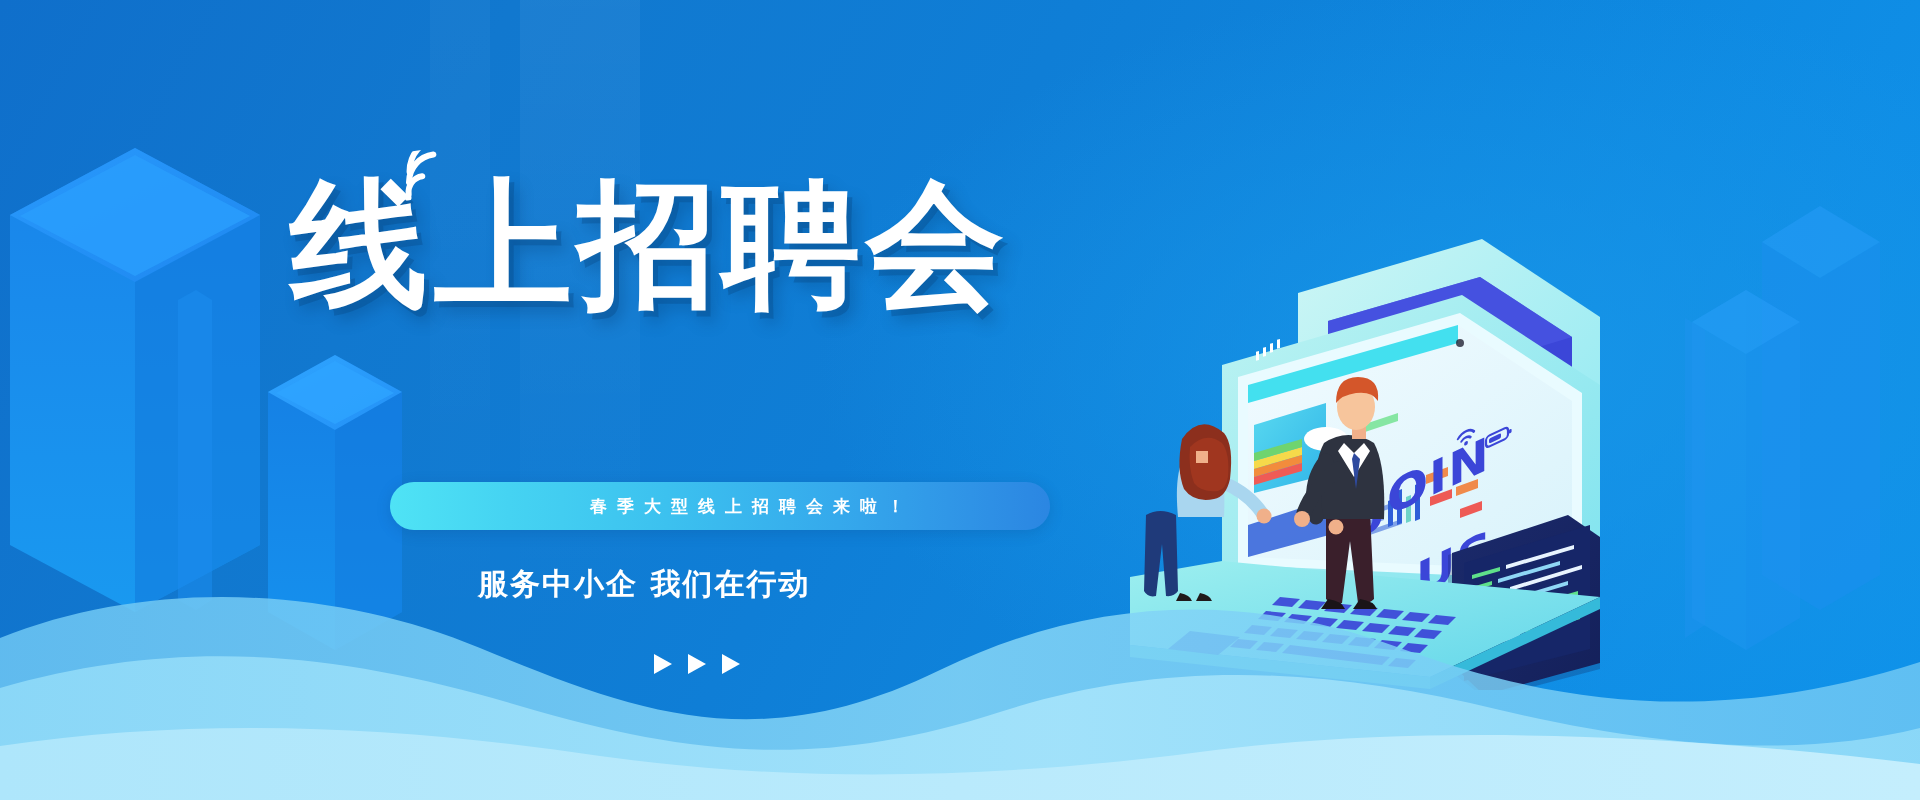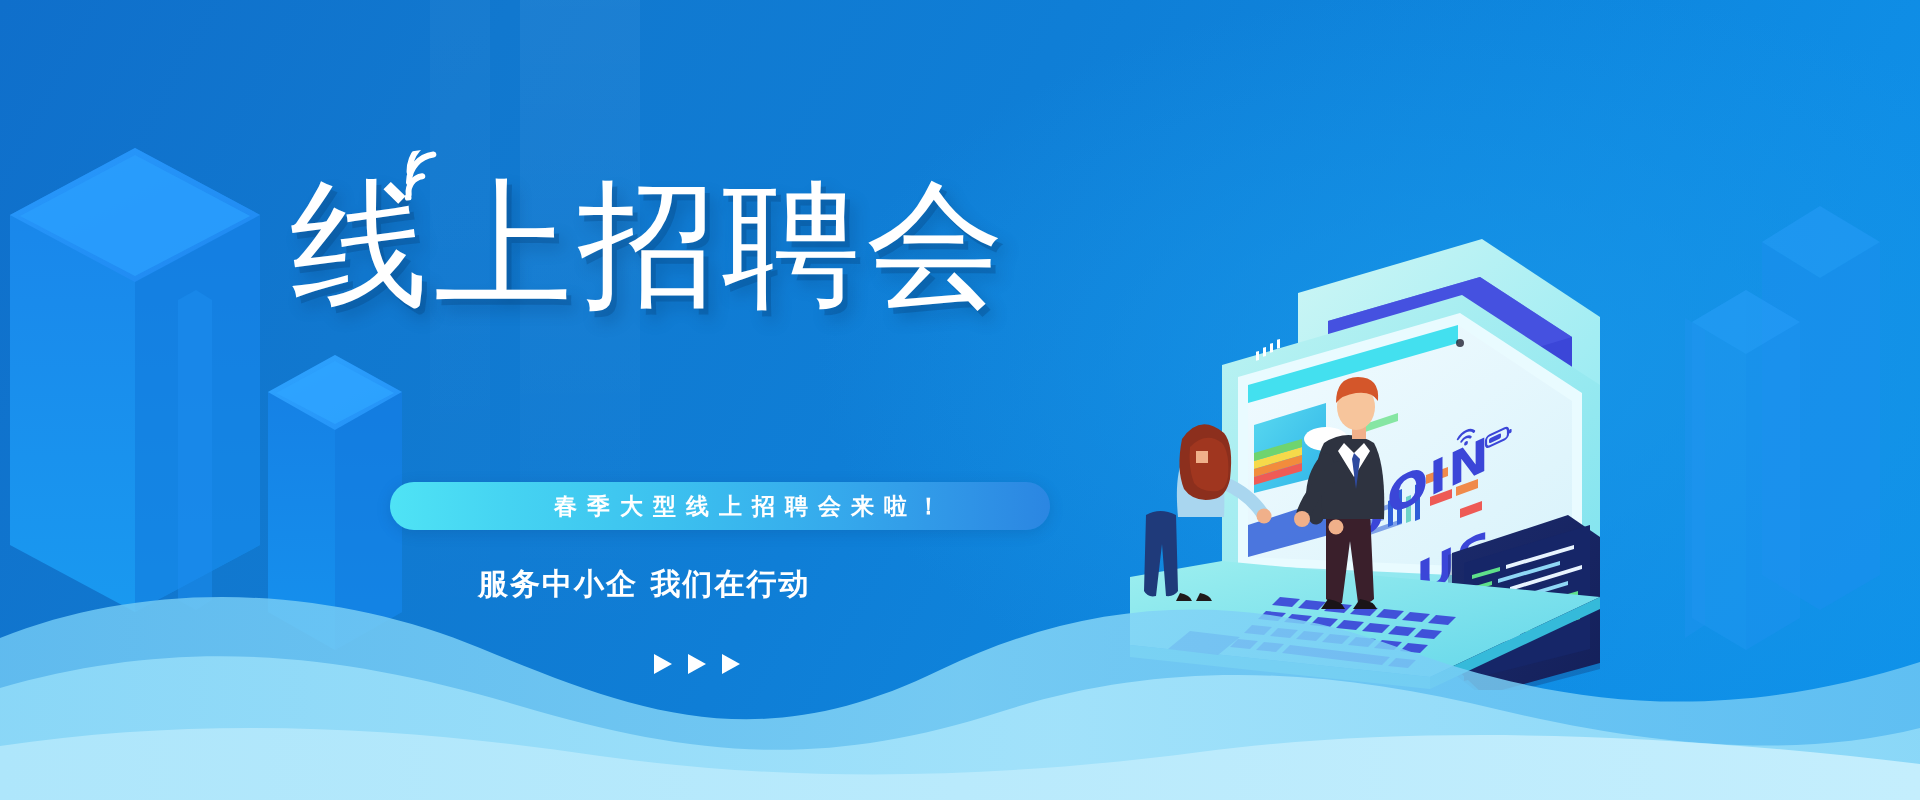--- a/index.html
+++ b/index.html
@@ -19,21 +19,21 @@
   
   .blocks{ position:absolute; inset:0; }
 
   
   .title-wrap{
     position:absolute; left:290px; top:176px;
     width:760px; height:180px;
   }
   .title{
     font-size:138px;
-    font-weight:400;
+    font-weight:700;
     color:#ffffff;
     letter-spacing:6px;
     line-height:1;
     white-space:nowrap;
     text-shadow:
       5px 6px 0 rgba(6,68,128,.32),
       9px 11px 16px rgba(4,52,102,.30);
     font-family:"DejaVu Sans","Liberation Sans",sans-serif;
   }
   .wifi-mark{
@@ -45,21 +45,21 @@
   
   .pill{
     position:absolute; left:390px; top:482px;
     width:660px; height:48px;
     border-radius:26px;
     background:linear-gradient(90deg,#4fe3f5 0%,#45d3f2 18%,#3cc1ef 42%,#35a9ec 68%,#2f93e6 88%,#2b86e2 100%);
     display:flex; align-items:center; justify-content:center;
     box-shadow:0 3px 14px rgba(10,70,130,.22);
   }
   .pill-text{
-    font-size:23px; font-weight:700; color:#ffffff;
+    font-size:17px; font-weight:700; color:#ffffff;
     letter-spacing:10px; text-indent:10px;
     padding-left:54px;
     font-family:Liberation Serif, serif;
   }
 
   
   .tagline{
     position:absolute; left:478px; top:564px;
     font-size:30px; font-weight:900; color:#ffffff;
     letter-spacing:2px; white-space:nowrap;

